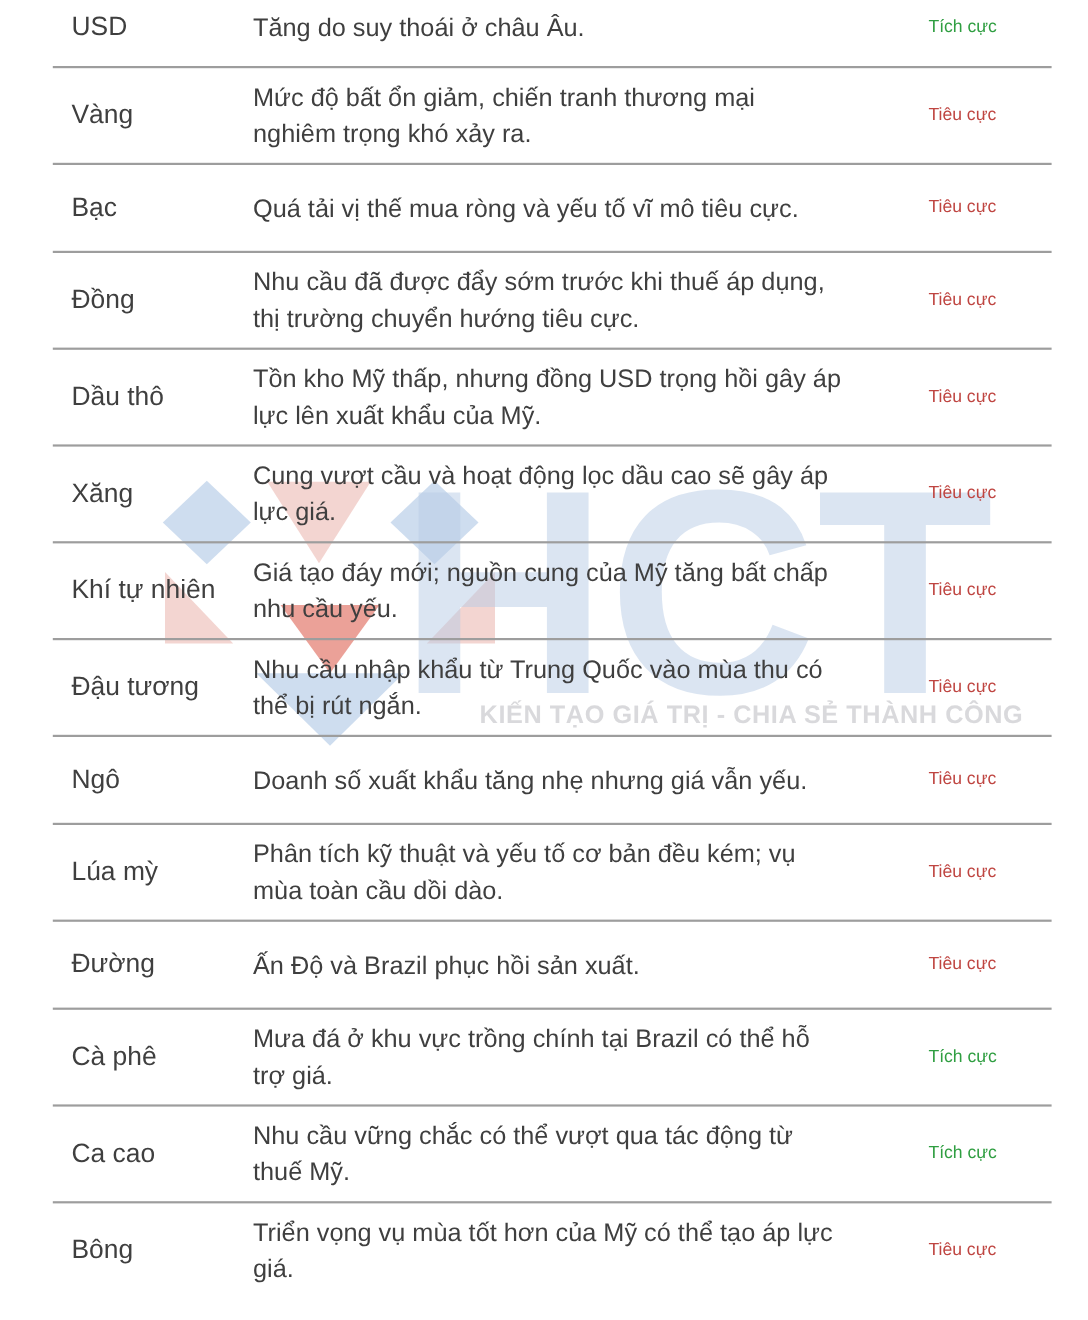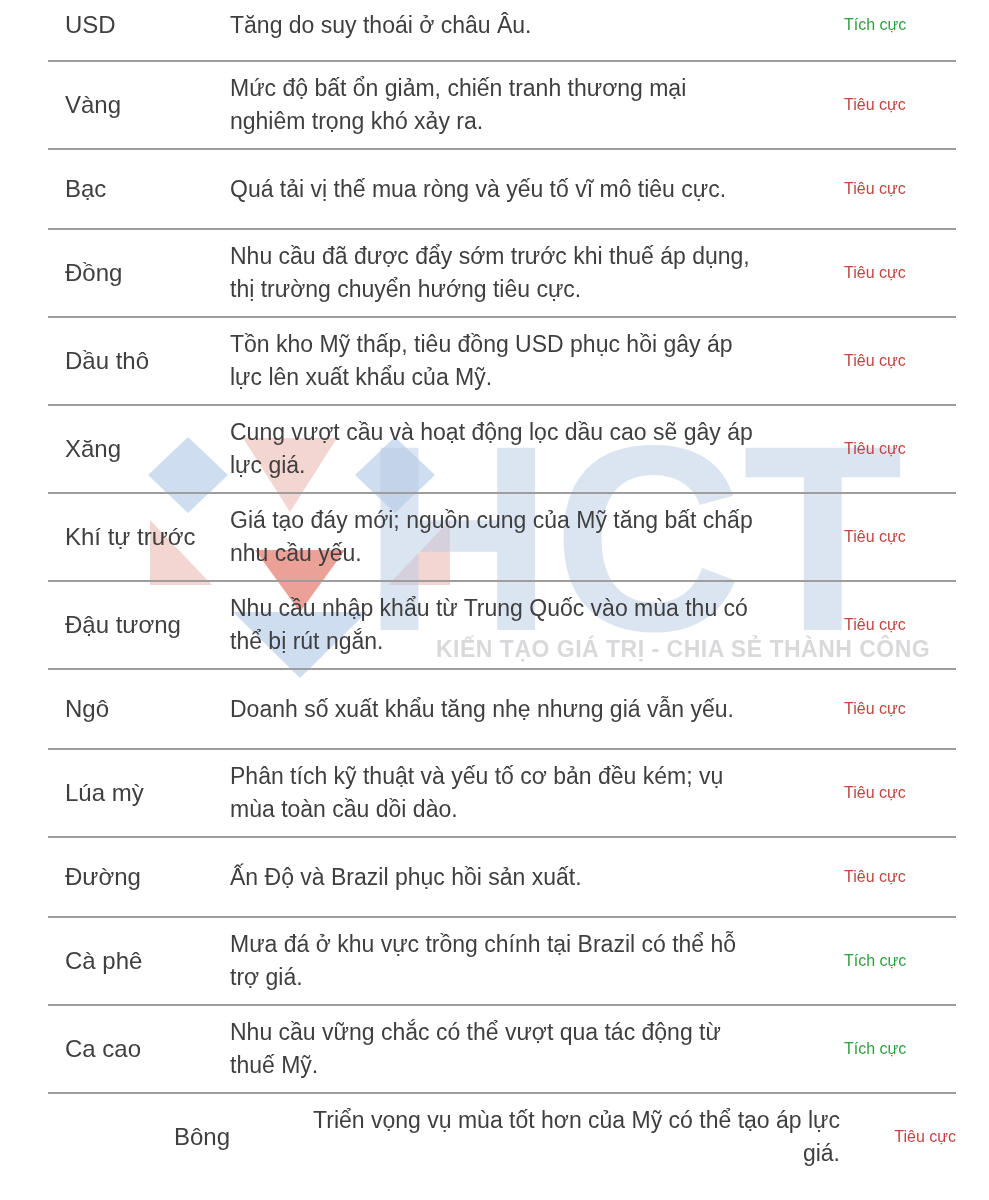--- a/index.html
+++ b/index.html
@@ -28,21 +28,21 @@
   }
 
   
   .table { position:relative; z-index:1; }
   .row {
     display:grid; grid-template-columns:165px 1fr 112px; align-items:center;
     margin:0 33px 0 48px; padding:10px 0 10px 17px;
     border-bottom:2px solid #9d9d9d; min-height:58px;
   }
   .row:first-child { min-height:50px; padding-top:0; }
-  .row:last-child  { border-bottom:none;text-align:right; }
+  .row:last-child  { border-bottom:none; }
   .cell.asset   { font-size:24px; }
   .cell.comment { font-size:23px; line-height:33px; white-space:pre-line; padding-right:4px; }
   .cell.sentiment { font-size:16px; }
   .sentiment.positive { color:var(--positive,#2f9e41); }
   .sentiment.negative { color:var(--negative,#bf4541); }
 </style>
 </head>
 <body>
 
 <div class="page">
@@ -85,34 +85,34 @@
 
     <div class="row">
       <div class="cell asset">Đồng</div>
       <div class="cell comment">Nhu cầu đã được đẩy sớm trước khi thuế áp dụng,
 thị trường chuyển hướng tiêu cực.</div>
       <div class="cell sentiment negative">Tiêu cực</div>
     </div>
 
     <div class="row">
       <div class="cell asset">Dầu thô</div>
-      <div class="cell comment">Tồn kho Mỹ thấp, tiêu đồng USD phục hồi gây áp
+      <div class="cell comment">Tồn kho Mỹ thấp, nhưng đồng USD trọng hồi gây áp
 lực lên xuất khẩu của Mỹ.</div>
       <div class="cell sentiment negative">Tiêu cực</div>
     </div>
 
     <div class="row">
       <div class="cell asset">Xăng</div>
       <div class="cell comment">Cung vượt cầu và hoạt động lọc dầu cao sẽ gây áp
 lực giá.</div>
       <div class="cell sentiment negative">Tiêu cực</div>
     </div>
 
     <div class="row">
-      <div class="cell asset">Khí tự trước</div>
+      <div class="cell asset">Khí tự nhiên</div>
       <div class="cell comment">Giá tạo đáy mới; nguồn cung của Mỹ tăng bất chấp
 nhu cầu yếu.</div>
       <div class="cell sentiment negative">Tiêu cực</div>
     </div>
 
     <div class="row">
       <div class="cell asset">Đậu tương</div>
       <div class="cell comment">Nhu cầu nhập khẩu từ Trung Quốc vào mùa thu có
 thể bị rút ngắn.</div>
       <div class="cell sentiment negative">Tiêu cực</div>

